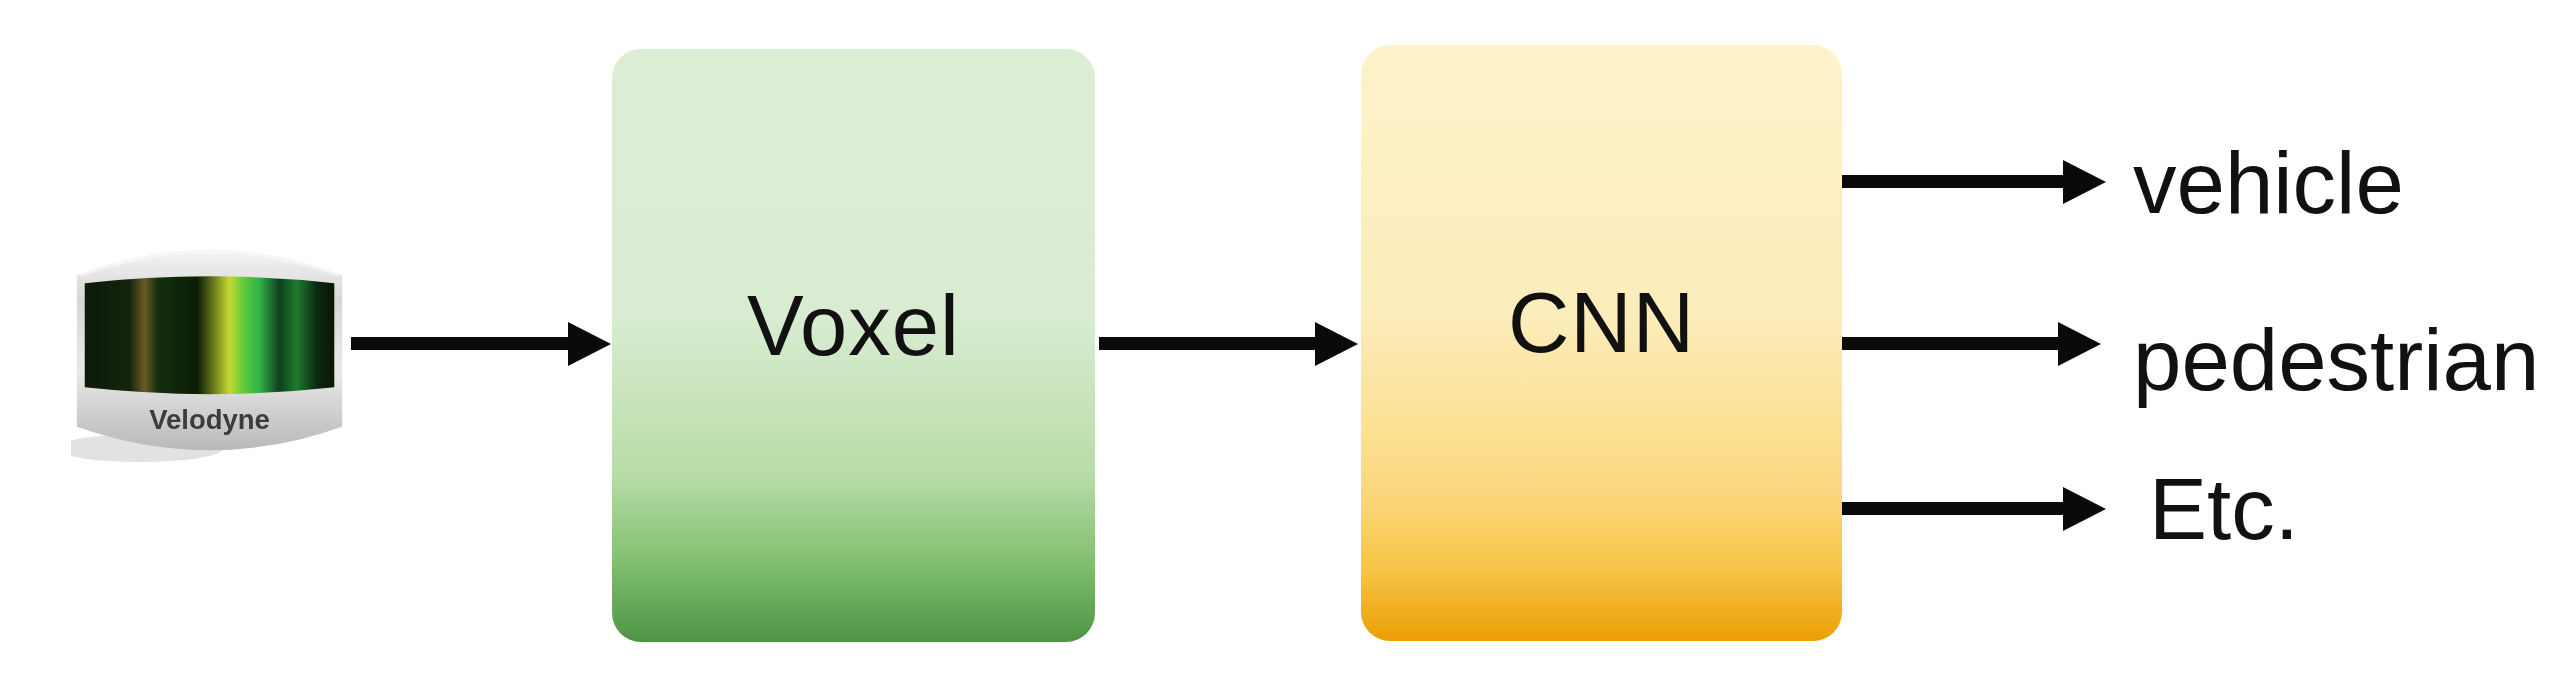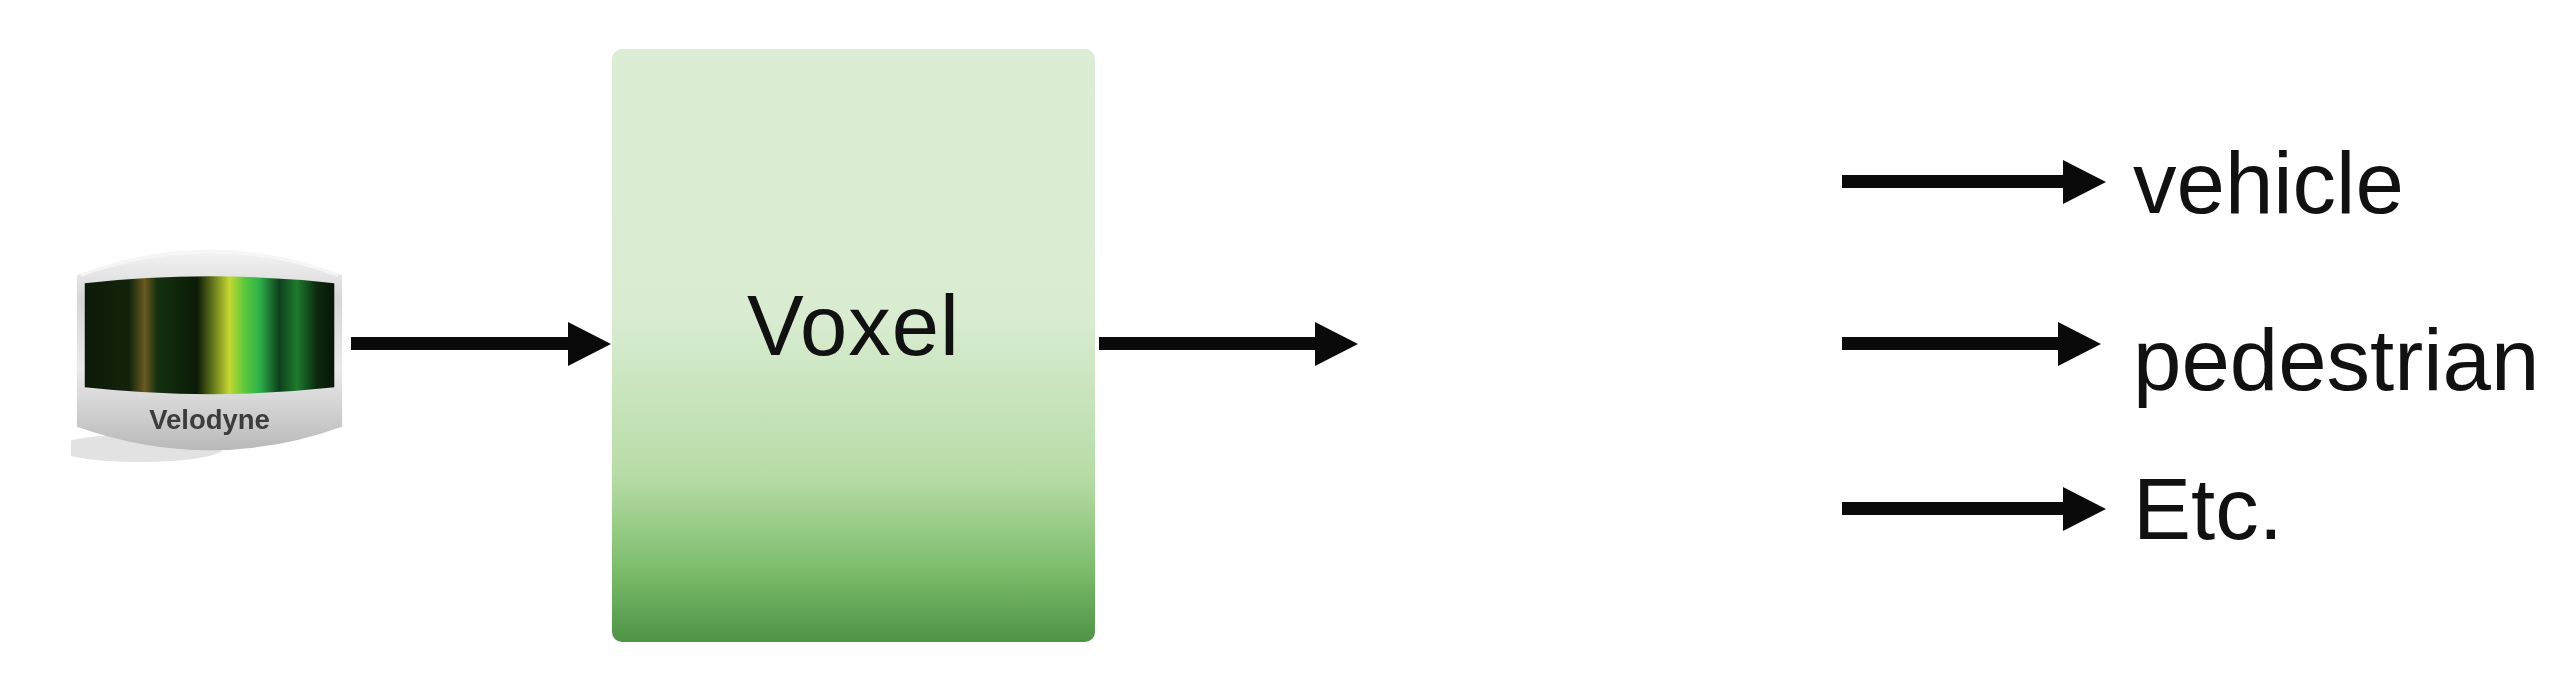--- a/index.html
+++ b/index.html
@@ -8,21 +8,21 @@
     width:2576px;height:687px;
     background:#ffffff;
     font-family:"Liberation Sans", sans-serif;
     overflow:hidden;
   }
   
   .sensor{position:absolute;left:71px;top:232px;width:279px;height:238px;}
   
   .node{
     position:absolute;
-    border-radius:10px;
+    border-radius:29px;
     display:flex;align-items:center;justify-content:center;
     padding-bottom:41px;box-sizing:border-box;
   }
   .node-voxel{
     left:612px;top:49px;width:483px;height:593px;
     background:linear-gradient(180deg,
       var(--voxel-top) 0%, var(--voxel-m1) 45%,
       var(--voxel-m2) 72%, var(--voxel-m3) 87%, var(--voxel-bottom) 100%);
   }
   .node-cnn{
@@ -49,21 +49,21 @@
   .arrow-out-1{left:1842px;top:159px;width:264px;}
   .arrow-out-2{left:1842px;top:321px;width:259px;}
   .arrow-out-3{left:1842px;top:486px;width:264px;}
   
   .out-label{
     position:absolute;left:2133px;
     font-size:87px;line-height:87px;color:var(--text);
   }
   .out-label-1{top:139px;}
   .out-label-2{top:316px;}
-  .out-label-3{top:465px;}
+  .out-label-3{top:465px;margin-left:16px;}
 </style>
 </head>
 <body>
 
 <div class="canvas">
 
   <svg class="sensor" viewBox="0 0 284 242" xmlns="http://www.w3.org/2000/svg">
     <defs>
       <linearGradient id="silver" x1="0" y1="0" x2="0" y2="1">
         <stop offset="0" stop-color="#f4f4f4"></stop>
@@ -100,20 +100,23 @@
 
   <div class="node node-voxel">
     <span class="node-label">Voxel</span>
   </div>
 
   <div class="arrow arrow-2">
     <div class="shaft"></div>
     <div class="head"></div>
   </div>
 
+  <div class="node node-cnn">
+    <span class="node-label">CNN</span>
+  </div>
 
   <div class="arrow arrow-out-1">
     <div class="shaft"></div>
     <div class="head"></div>
   </div>
   <div class="arrow arrow-out-2">
     <div class="shaft"></div>
     <div class="head"></div>
   </div>
   <div class="arrow arrow-out-3">

